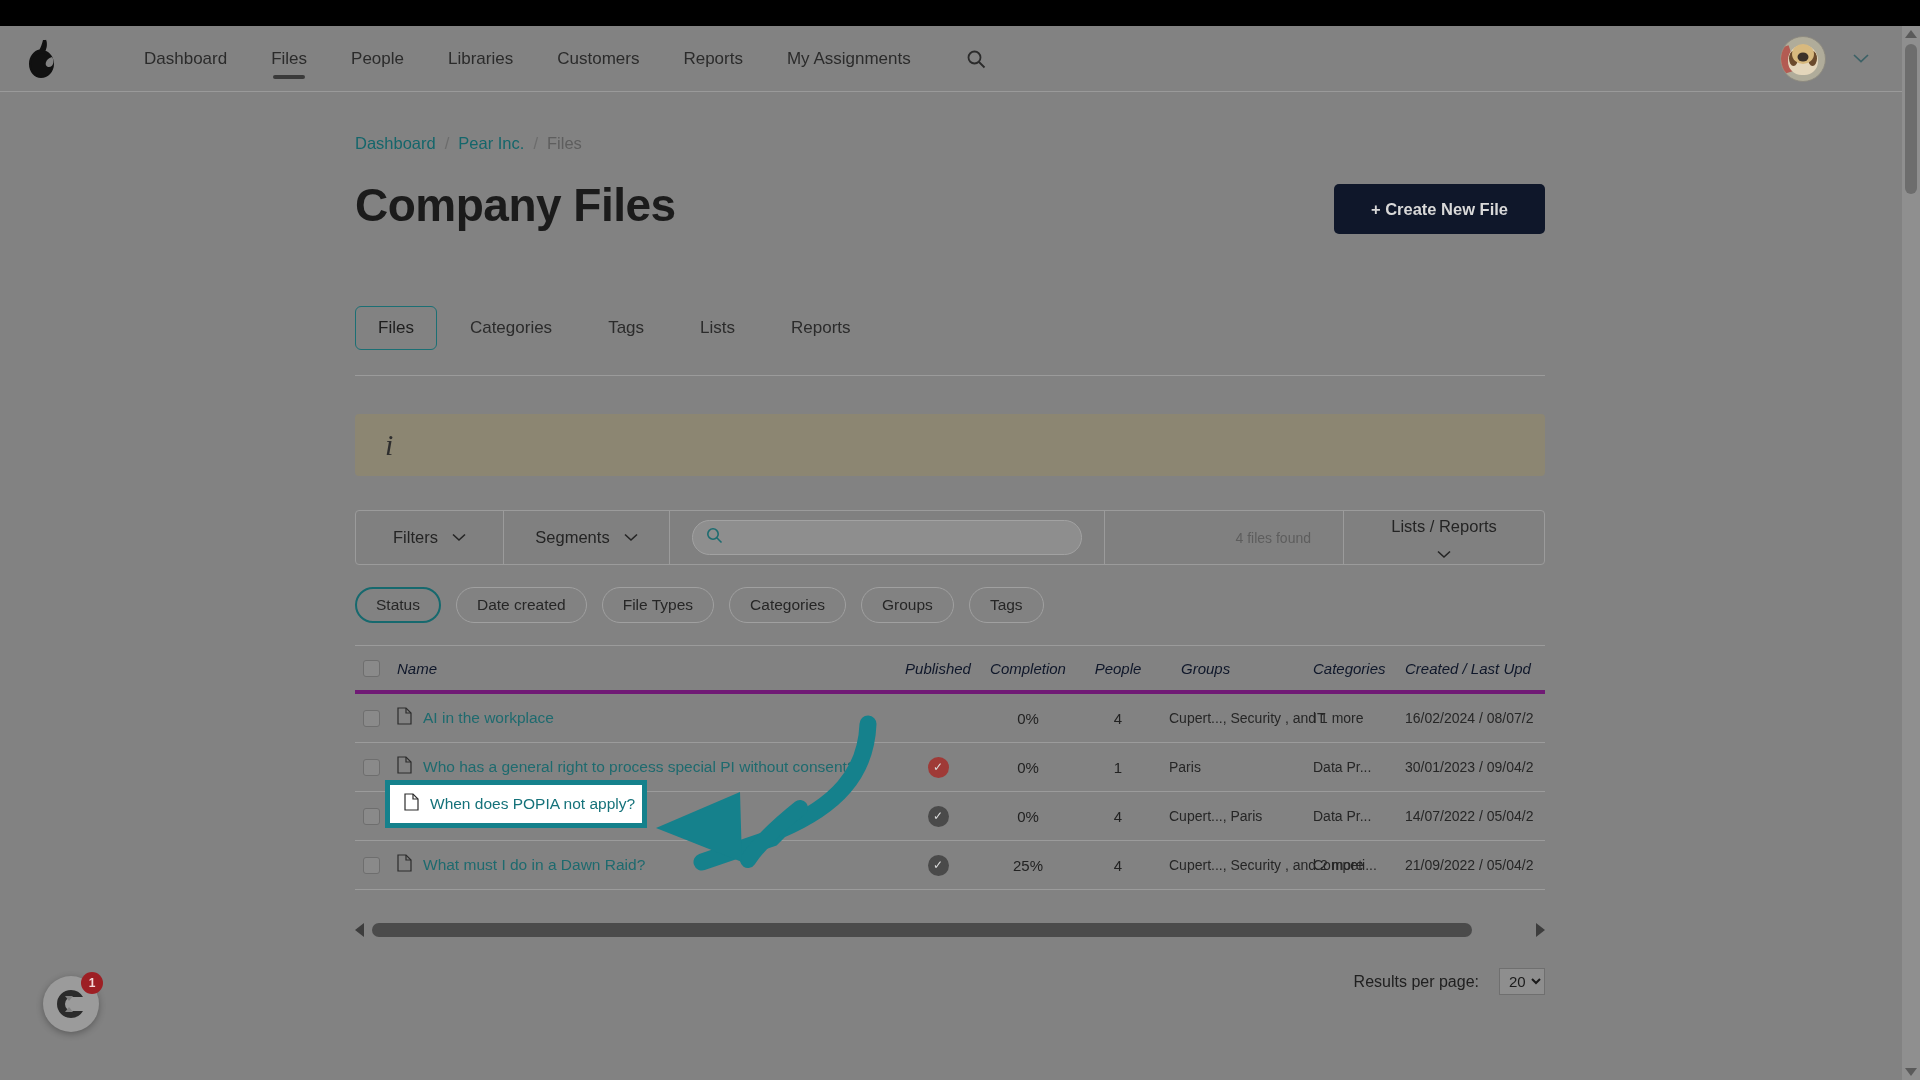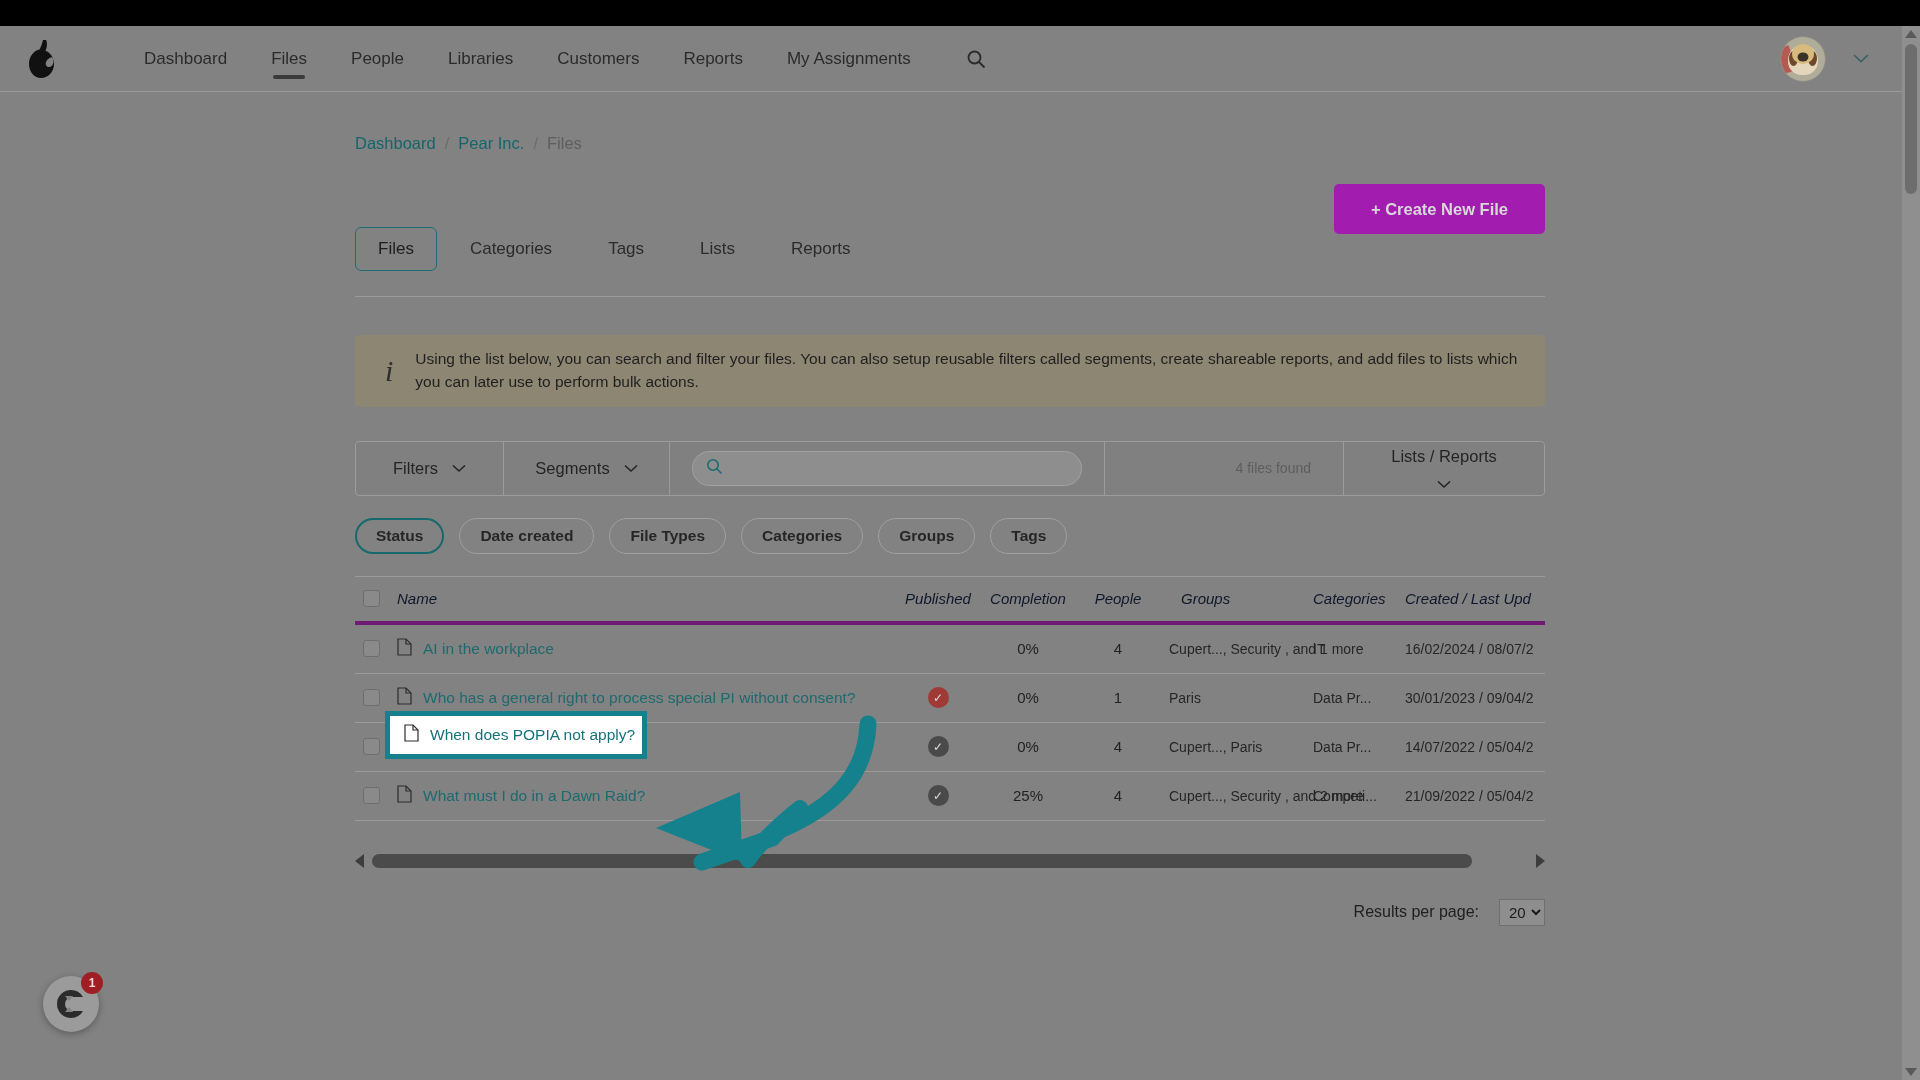--- a/index.html
+++ b/index.html
@@ -158,21 +158,21 @@
     letter-spacing: -0.5px;
   }
   .page-sub {
     margin-top: 16px;
     font-size: 16.5px; color: #2e2e2e;
   }
 
   .create-btn {
     position: absolute; right: 0; top: 92px;
     width: 211px; height: 50px;
-    background: #a21caf; color: #d8d8d8;
+    background: #0f172a; color: #d8d8d8;
     border: none; border-radius: 5px;
     font-size: 16.5px; font-weight: bold;
     font-family: "Liberation Sans", sans-serif;
     cursor: pointer;
   }
 
   
   .tabs {
     margin-top: 74px;
     display: flex; align-items: center; gap: 10px;
@@ -260,21 +260,20 @@
   }
   .tb-lists { width: 200px; }
 
   
   .chips {
     margin-top: 22px;
     display: flex; align-items: center; gap: 15px;
     padding-bottom: 22px;
     border-bottom: 1px solid #9b9b9b;
     width: 1190px;
-    font-weight: bold;
   }
   .chip {
     padding: 8px 20px;
     border: 1px solid #a0a0a0;
     border-radius: 18px;
     font-size: 15.5px; color: #262626;
     cursor: pointer; white-space: nowrap;
   }
   .chip.active { border: 2px solid #16696e; padding: 7px 19px; }
 
@@ -477,34 +476,34 @@
     <div class="wrap">
 
       <div class="breadcrumb">
         <span class="bc-link">Dashboard</span>
         <span class="bc-sep">/</span>
         <span class="bc-link">Pear Inc.</span>
         <span class="bc-sep">/</span>
         <span class="bc-cur">Files</span>
       </div>
 
+      <div class="page-title">Company Files</div>
 
       <button class="create-btn">+ Create New File</button>
 
       <div class="tabs">
         <div class="tab active"><span>Files</span></div>
         <div class="tab"><span>Categories</span></div>
         <div class="tab"><span>Tags</span></div>
         <div class="tab"><span>Lists</span></div>
         <div class="tab"><span>Reports</span></div>
       </div>
 
       <div class="banner">
         <div class="banner-icon">i</div>
-        <div class="banner-text">Using the list below, you can search and filter your files. You can also setup reusable filters called segments, create shareable reports, and add files to lists which you can later use to perform bulk actions.</div>
       </div>
 
       <div class="toolbar">
         <div class="tb-cell tb-filters">
           <span>Filters</span>
           <svg width="14" height="9" viewBox="0 0 14 9">
               <polyline points="1,1.5 7,7 13,1.5" fill="none" stroke="#242424" stroke-width="1.6"></polyline>
             </svg>
         </div>
         <div class="tb-cell tb-segments">

